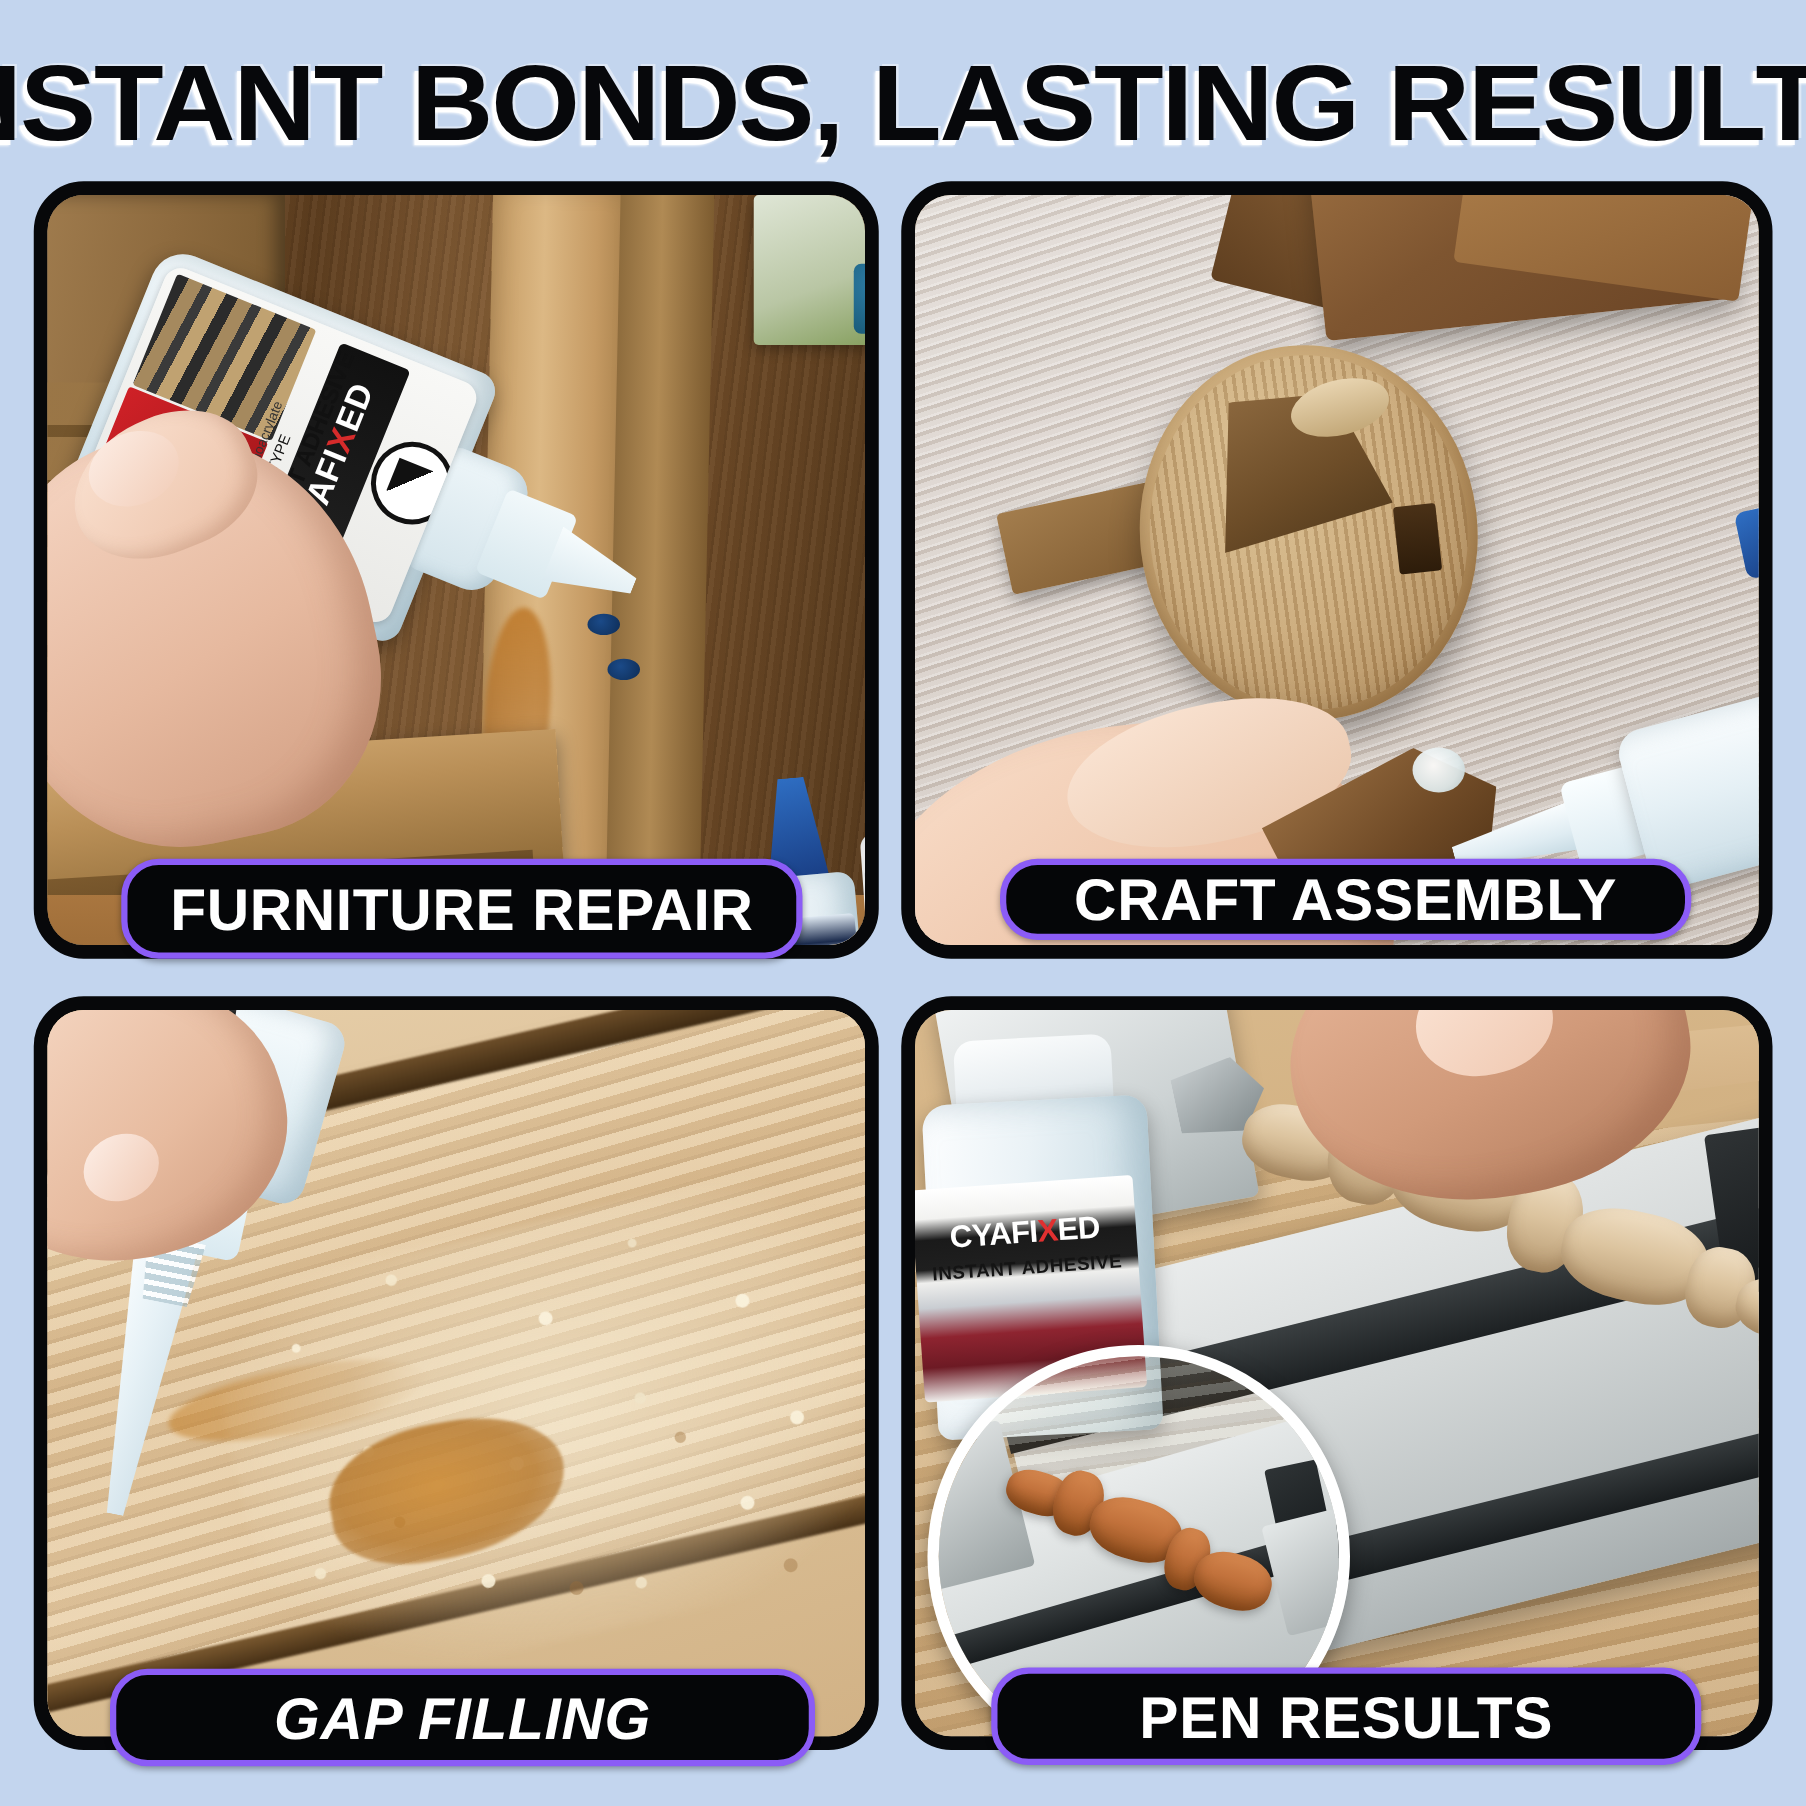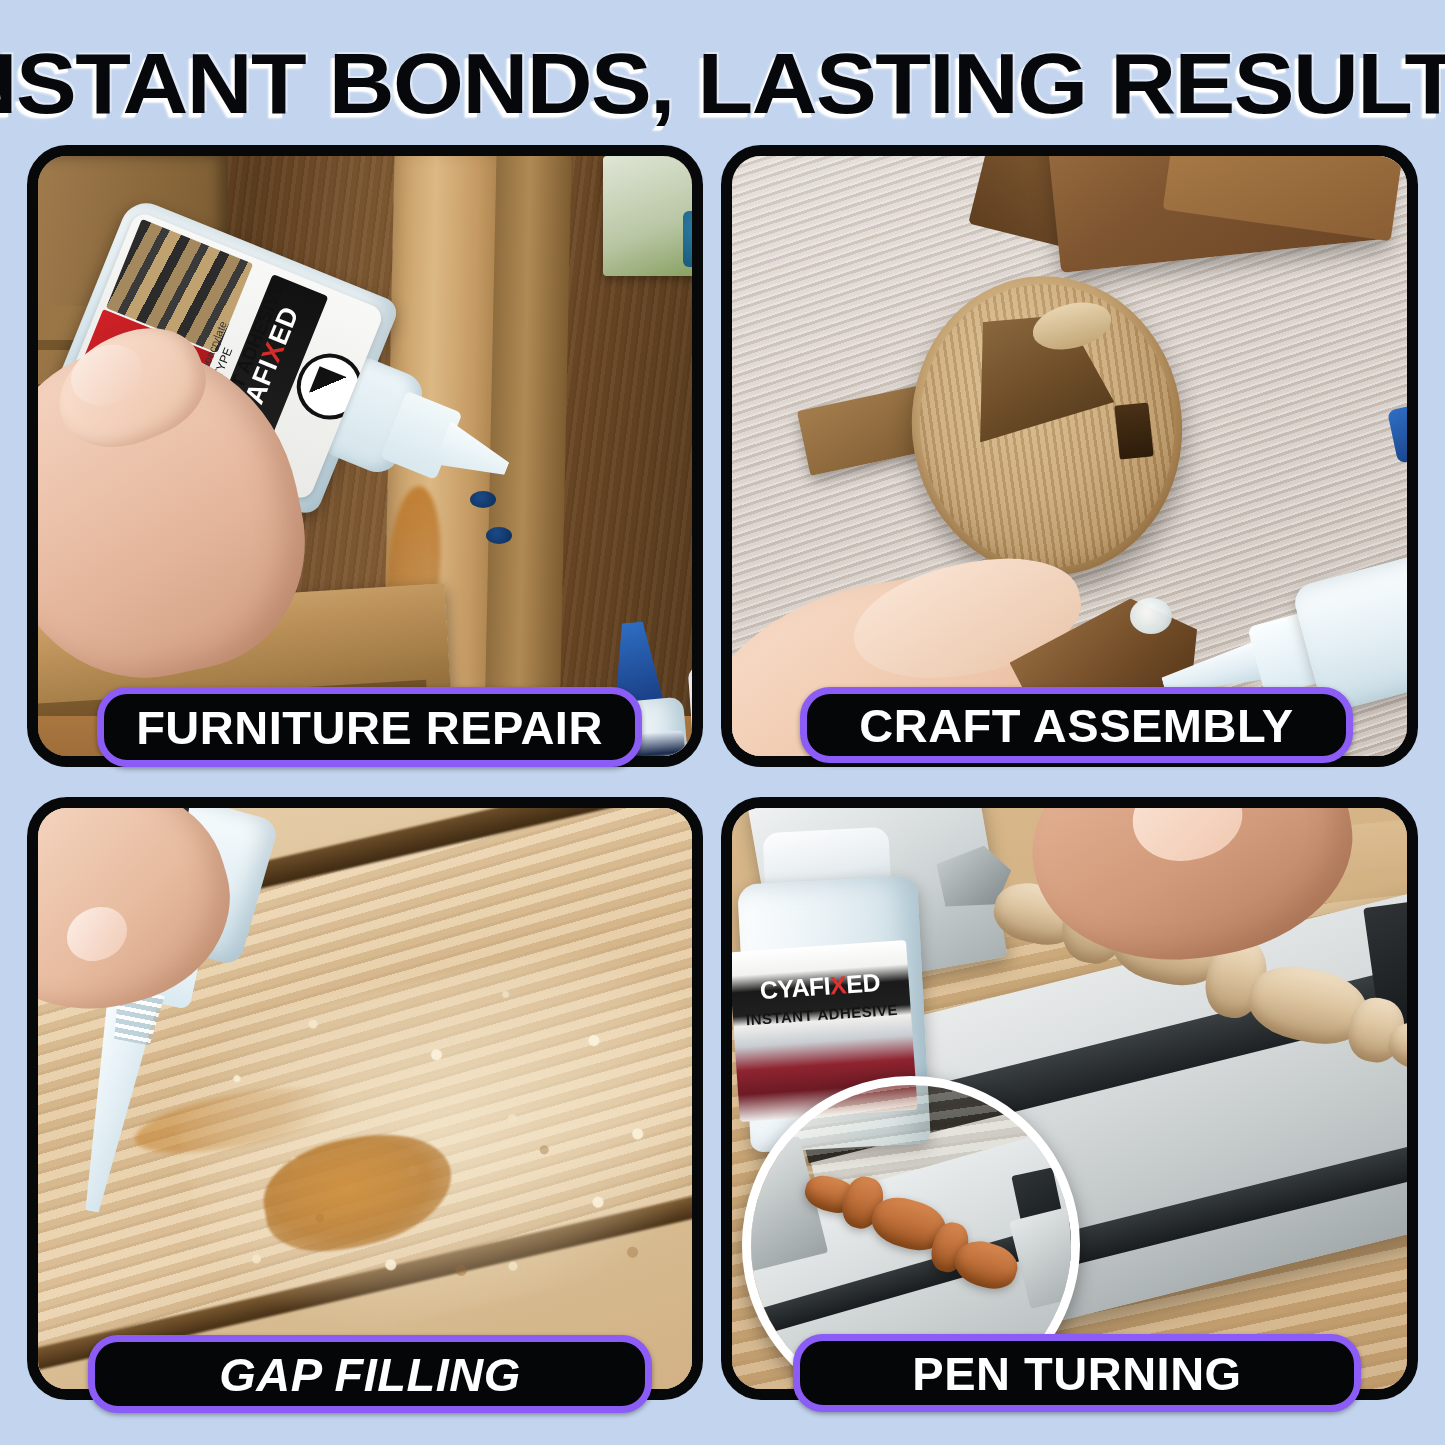--- a/index.html
+++ b/index.html
@@ -48,36 +48,36 @@
   .p3{left:27px;  top:797px;  width:676px; height:603px;}
   .p4{left:721px; top:797px;  width:697px; height:603px;}
 
   .photo{position:absolute;inset:0;overflow:hidden;}
 
   
   .badge{
     position:absolute;
     z-index:30;
     background:#050608;
-    border:7px solid #8b5cf6;
+    border:5px solid #8b5cf6;
     border-radius:30px;
     display:flex;align-items:center;justify-content:center;
     box-sizing:border-box;
     box-shadow:0 2px 5px rgba(0,0,0,.35);
   }
   .badge span{
     color:#ffffff;
     font-family:"Liberation Sans", sans-serif;
     font-weight:bold;
     letter-spacing:0.5px;
     white-space:nowrap;
   }
   .b1{left:97px;  top:687px;  width:545px; height:80px;}
   .b1 span{font-size:47px;}
-  .b2{left:800px; top:687px;  width:553px; height:76px;}
+  .b2{left:800px; top:687px;  width:553px; height:65px;}
   .b2 span{font-size:47px;}
   .b3{left:88px;  top:1335px; width:564px; height:78px;}
   .b3 span{font-size:47px;font-style:italic;}
   .b4{left:793px; top:1334px; width:568px; height:78px;}
   .b4 span{font-size:47px;}
 
   
   .p1-bg{
     position:absolute;inset:0;
     background:
@@ -900,16 +900,16 @@
           <div class="seg i1"></div>
           <div class="seg i2"></div>
           <div class="seg i3"></div>
           <div class="seg i4"></div>
           <div class="seg i5"></div>
         </div>
       </div>
     </div>
   </div>
   <div class="badge b4">
-    <span>PEN TURNING</span>
+    <span>PEN RESULTS</span>
   </div>
 
 </div>
 
 </body></html>

